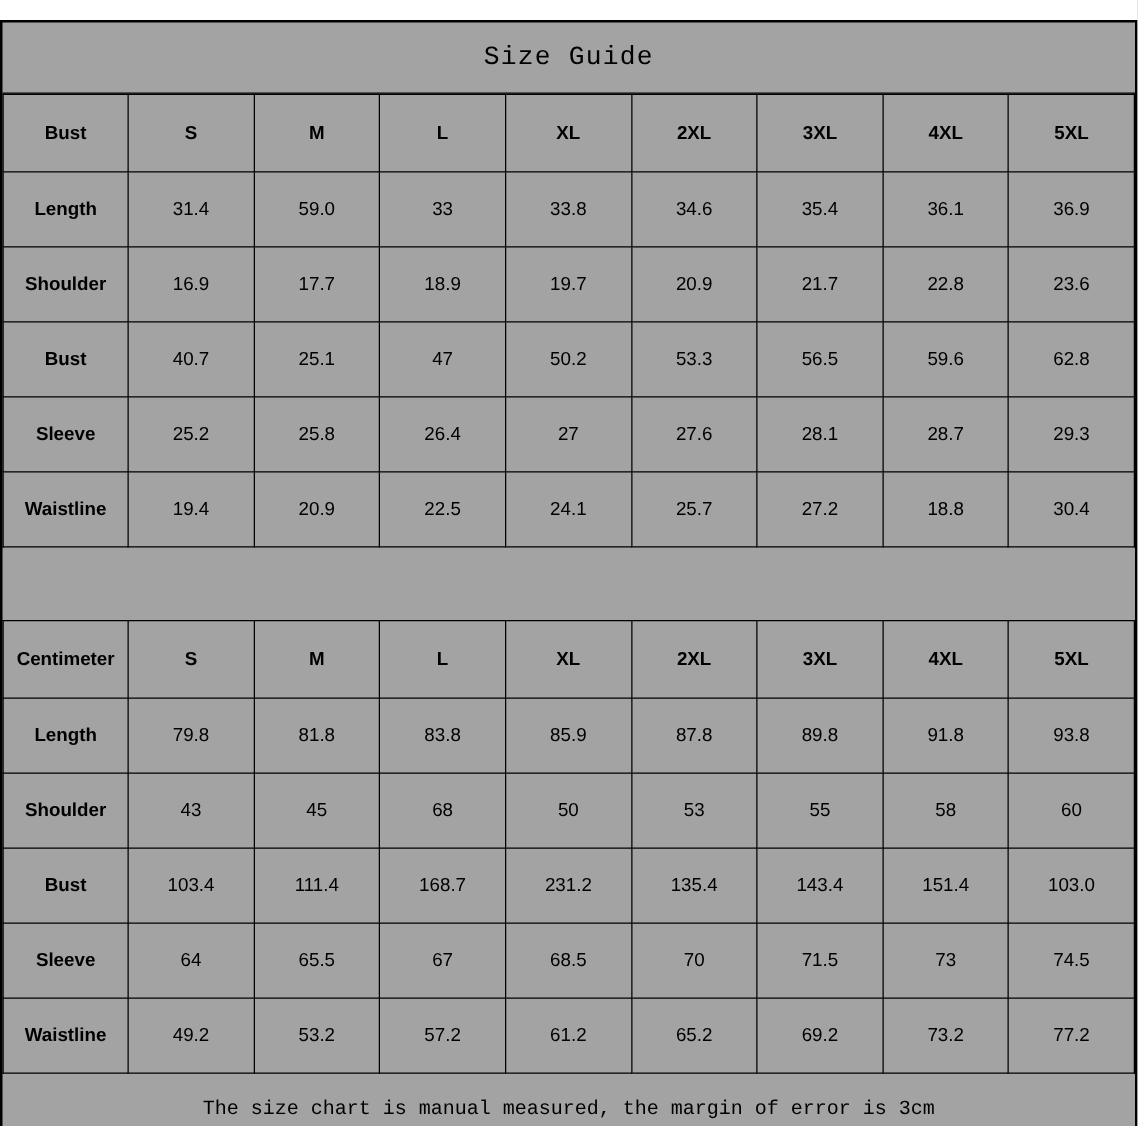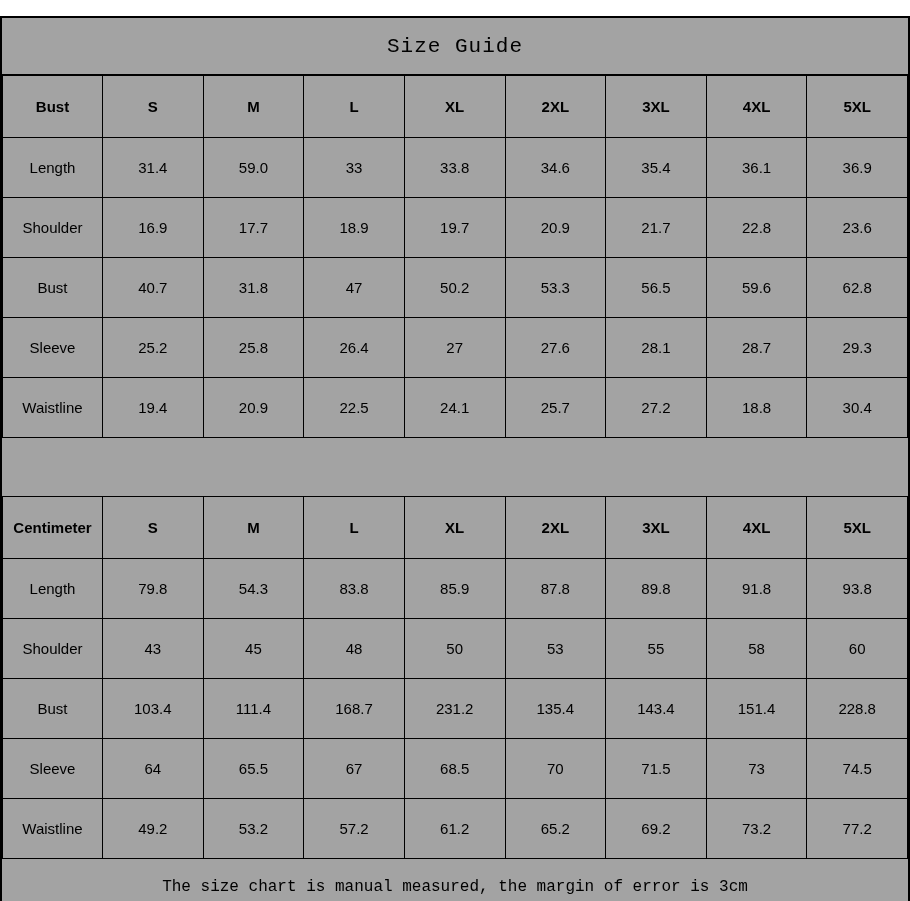--- a/index.html
+++ b/index.html
@@ -44,21 +44,21 @@
     font-size: 15px;
     overflow: hidden;
   }
   table.size-table th {
     font-weight: bold;
   }
   table.size-table col.label-col { width: 100px; }
   table.size-table tr { height: 60px; }
   table.size-table tr.header-row { height: 62px; }
   td.row-label {
-    font-weight: normal;
+    font-weight: bold;
   }
   .gap-row {
     flex: 0 0 58px;
     border-bottom: 0;
   }
   .footer-row {
     flex: 1 1 auto;
     border-top: 0;
     display: flex;
     align-items: center;
@@ -109,21 +109,21 @@
           <td>18.9</td>
           <td>19.7</td>
           <td>20.9</td>
           <td>21.7</td>
           <td>22.8</td>
           <td>23.6</td>
         </tr>
         <tr>
           <td class="row-label">Bust</td>
           <td>40.7</td>
-          <td>31.8</td>
+          <td>25.1</td>
           <td>47</td>
           <td>50.2</td>
           <td>53.3</td>
           <td>56.5</td>
           <td>59.6</td>
           <td>62.8</td>
         </tr>
         <tr>
           <td class="row-label">Sleeve</td>
           <td>25.2</td>
@@ -165,49 +165,49 @@
           <th>2XL</th>
           <th>3XL</th>
           <th>4XL</th>
           <th>5XL</th>
         </tr>
       </thead>
     <tbody>
         <tr>
           <td class="row-label">Length</td>
           <td>79.8</td>
-          <td>54.3</td>
+          <td>81.8</td>
           <td>83.8</td>
           <td>85.9</td>
           <td>87.8</td>
           <td>89.8</td>
           <td>91.8</td>
           <td>93.8</td>
         </tr>
         <tr>
           <td class="row-label">Shoulder</td>
           <td>43</td>
           <td>45</td>
-          <td>48</td>
+          <td>68</td>
           <td>50</td>
           <td>53</td>
           <td>55</td>
           <td>58</td>
           <td>60</td>
         </tr>
         <tr>
           <td class="row-label">Bust</td>
           <td>103.4</td>
           <td>111.4</td>
           <td>168.7</td>
           <td>231.2</td>
           <td>135.4</td>
           <td>143.4</td>
           <td>151.4</td>
-          <td>228.8</td>
+          <td>103.0</td>
         </tr>
         <tr>
           <td class="row-label">Sleeve</td>
           <td>64</td>
           <td>65.5</td>
           <td>67</td>
           <td>68.5</td>
           <td>70</td>
           <td>71.5</td>
           <td>73</td>

